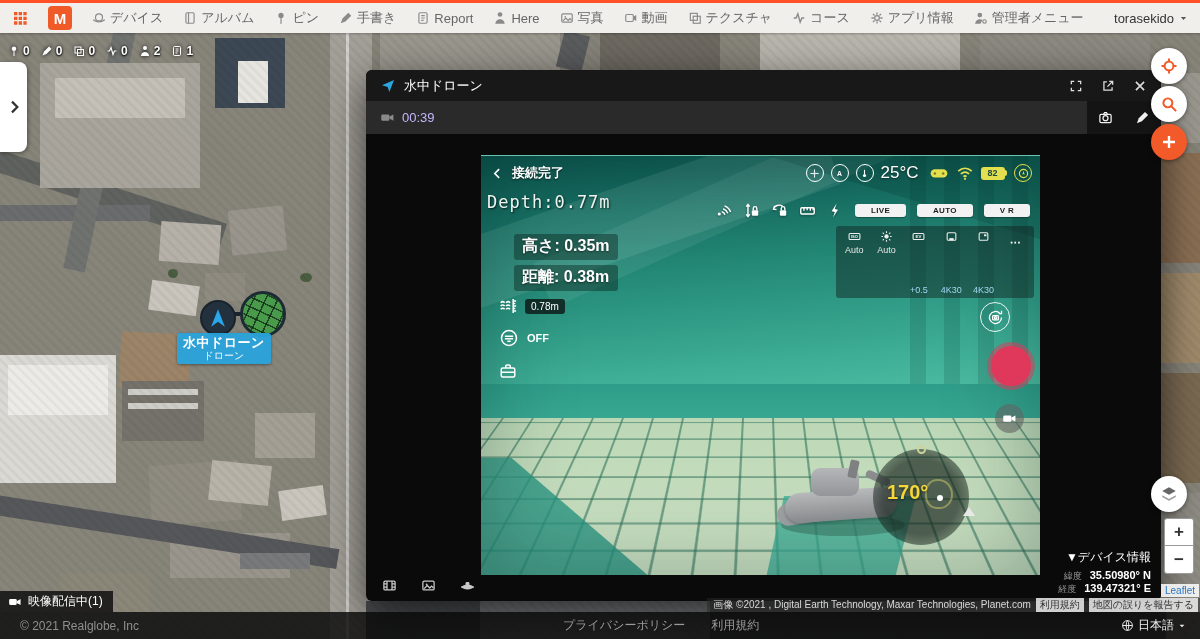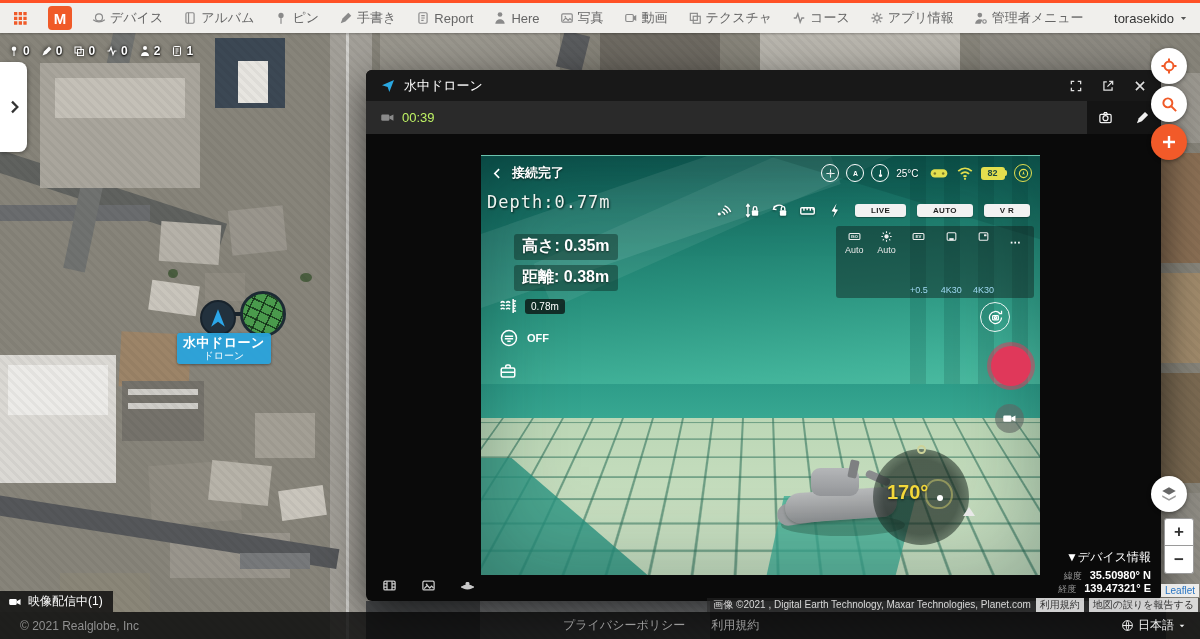--- a/index.html
+++ b/index.html
@@ -64,21 +64,21 @@
   #leaflet-chip { position:absolute; right:1px; top:584px; background:rgba(255,255,255,.85); color:#2a76c4; font-size:10px; padding:0 4px; height:13px; display:flex; align-items:center; z-index:86; cursor:pointer; }
 
   
   #modal { position:absolute; left:366px; top:70px; width:795px; height:531px; background:#0a0a0a; border-radius:6px; box-shadow:0 12px 40px rgba(0,0,0,.65); z-index:50; overflow:hidden; }
   #modal-header { position:absolute; left:0; top:0; width:100%; height:31px; background:#181818; display:flex; align-items:center; padding:0 14px; gap:8px; }
   #modal-header .title { color:#fff; font-size:13px; }
   #modal-header .ic.send { width:16px; height:16px; color:#2aa7e0; }
   #modal-header .hicons { margin-left:auto; display:flex; gap:18px; color:#dedede; }
   #modal-header .hicons .ic { width:14px; height:14px; cursor:pointer; }
   #modal-subbar { position:absolute; left:0; top:31px; width:100%; height:33px; background:#2a2a2a; display:flex; align-items:center; }
-  #modal-subbar .timer { display:flex; align-items:flex-end; gap:7px; color:#bef264; font-size:13px; padding-left:14px; }
+  #modal-subbar .timer { display:flex; align-items:flex-end; gap:7px; color:#c4b5fd; font-size:13px; padding-left:14px; }
   #modal-subbar .timer .ic { width:15px; height:15px; color:#8a8a8a; }
   #modal-subbar .tools { margin-left:auto; height:100%; width:74px; background:#141414; display:flex; align-items:center; justify-content:center; gap:22px; color:#f0f0f0; }
   #modal-subbar .tools .ic { width:15px; height:15px; cursor:pointer; }
   #modal-bottom-icons { position:absolute; left:16px; top:508px; display:flex; gap:24px; color:#c9c9c9; }
   #modal-bottom-icons .ic { width:15px; height:15px; cursor:pointer; }
   #device-info { position:absolute; right:10px; bottom:5px; text-align:right; color:#fff; }
   #device-info .di-title { font-size:12px; cursor:pointer; margin-bottom:3px; }
   #device-info .di-row { display:flex; justify-content:flex-end; gap:8px; align-items:baseline; line-height:1.25; }
   #device-info .di-lab { font-size:9px; color:#9a9a9a; }
   #device-info .di-val { font-size:11px; font-weight:bold; }
@@ -93,21 +93,21 @@
     background:repeating-linear-gradient(90deg, rgba(40,108,86,.55) 0 2px, transparent 2px 30px), repeating-linear-gradient(0deg, rgba(40,108,86,.5) 0 2px, transparent 2px 24px); }
   #floor-teal { position:absolute; left:285px; top:78px; width:150px; height:82px; background:rgba(58,172,148,.75); clip-path:polygon(12% 0, 100% 0, 86% 100%, 0 100%); }
   #floor-edge { position:absolute; left:0; top:40px; width:170px; height:120px; background:rgba(42,150,130,.8); clip-path:polygon(0 0, 18% 0, 100% 100%, 0 100%); }
   #vignette { position:absolute; inset:0; box-shadow:inset 0 0 90px rgba(0,35,33,.35); pointer-events:none; }
 
   #v-topbar { position:absolute; left:10px; top:8px; display:flex; align-items:center; gap:8px; color:#fff; font-size:13px; font-weight:bold; text-shadow:0 1px 2px rgba(0,0,0,.6); }
   #v-topbar .ic { width:13px; height:13px; cursor:pointer; }
   #v-status { position:absolute; right:8px; top:7px; display:flex; align-items:center; gap:7px; }
   .circ { width:18px; height:18px; border:1.5px solid #fff; border-radius:50%; display:flex; align-items:center; justify-content:center; color:#fff; }
   .circ .ic { width:11px; height:11px; }
-  #v-status .temp { color:#fff; font-size:10px; text-shadow:0 1px 2px rgba(0,0,0,.5); margin-right:3px; }
+  #v-status .temp { color:#fff; font-size:17px; text-shadow:0 1px 2px rgba(0,0,0,.5); margin-right:3px; }
   .ylw { color:#e3df4e; }
   #batt { display:flex; align-items:center; }
   #batt .shell { width:24px; height:13px; background:#e3df4e; border-radius:3px; display:flex; align-items:center; justify-content:center; color:#1c4a40; font-size:9px; font-weight:bold; }
   #batt .nub { width:2.5px; height:6px; background:#e3df4e; border-radius:0 2px 2px 0; }
 
   #v-depth { position:absolute; left:6px; top:36px; font-family:"DejaVu Sans Mono", monospace; font-size:17px; color:#eef4f0; text-shadow:1px 1px 2px rgba(0,20,18,.8); letter-spacing:1px; }
   #v-hd { position:absolute; left:33px; top:78px; display:flex; flex-direction:column; gap:5px; }
   #v-hd .hd-row { background:rgba(8,30,25,.42); border-radius:3px; padding:2px 8px 3px; color:#fff; font-size:16px; font-weight:bold; white-space:nowrap; text-shadow:0 1px 2px rgba(0,0,0,.5); }
   #v-gauge { position:absolute; left:18px; top:140px; display:flex; align-items:center; gap:6px; color:#fff; }
   #v-gauge .ic { width:20px; height:20px; }

